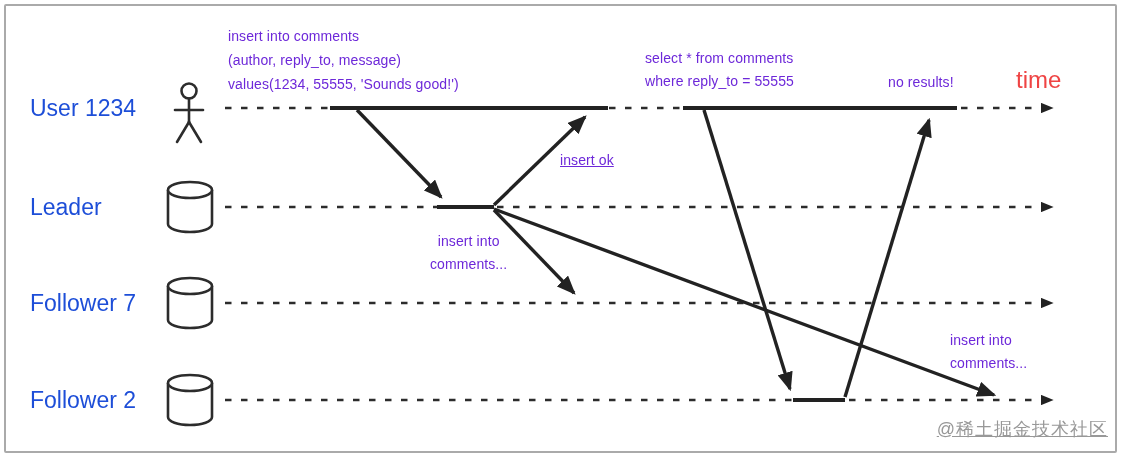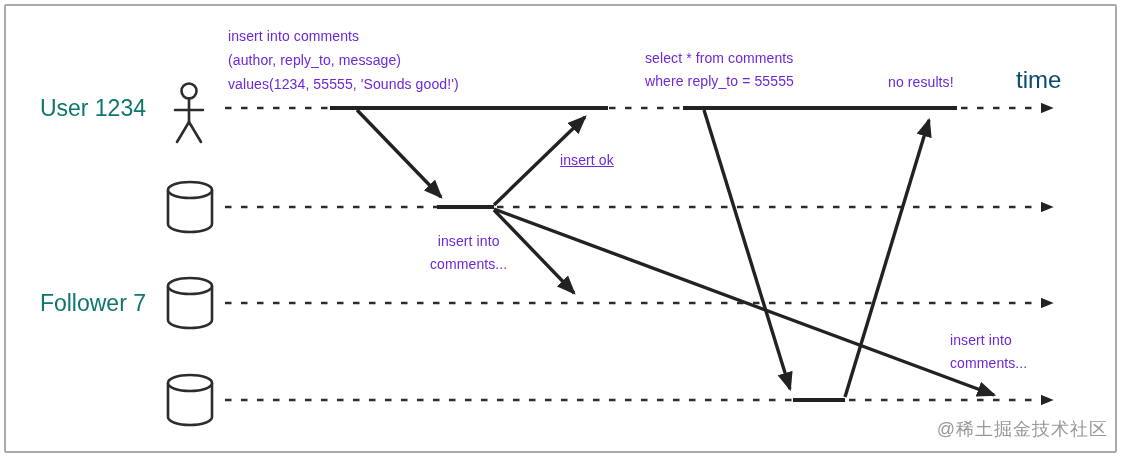--- a/index.html
+++ b/index.html
@@ -35,44 +35,44 @@
   .lbl {
     position: absolute;
     color: #6d28d9;
     font-size: 14px;
     line-height: 23px;
     white-space: pre-line;
     letter-spacing: 0.1px;
   }
   .actor-label {
     position: absolute;
-    left: 20px;
+    left: 30px;
     width: 126px;
-    text-align: right;
-    color: #0f766e;
+    color: #1d4ed8;
     font-size: 23px;
     line-height: 28px;
     white-space: nowrap;
   }
   .time-label {
     position: absolute;
     left: 1016px;
     top: 67px;
-    color: #0c4a6e;
+    color: #ef4444;
     font-size: 24px;
     line-height: 26px;
   }
   .watermark {
     position: absolute;
     right: 14px;
     top: 416px;
     color: #989898;
     font-size: 18px;
     line-height: 26px;
     letter-spacing: 1px;
+    text-decoration: underline;
   }
 </style>
 </head>
 <body>
 
 <div class="stage">
 
   <svg class="diagram" width="1122" height="460" viewBox="0 0 1122 460">
     <defs>
       <marker id="ah" markerWidth="5.6" markerHeight="4.6" refX="4.9" refY="2.3" orient="auto">
@@ -121,21 +121,23 @@
         <ellipse cx="190" cy="286" rx="22" ry="8"></ellipse>
       </g>
       <g>
         <path d="M168,383 L168,417 A22,8 0 0 0 212,417 L212,383"></path>
         <ellipse cx="190" cy="383" rx="22" ry="8"></ellipse>
       </g>
     </g>
   </svg>
 
   <div class="actor-label" style="top:94px">User 1234</div>
+  <div class="actor-label" style="top:193px">Leader</div>
   <div class="actor-label" style="top:289px">Follower 7</div>
+  <div class="actor-label" style="top:386px">Follower 2</div>
 
   <div class="lbl" style="left:228px; top:24px; line-height:24px;">insert into comments
 (author, reply_to, message)
 values(1234, 55555, 'Sounds good!')</div>
 
   <div class="lbl" style="left:560px; top:149px;text-decoration:underline;">insert ok</div>
 
   <div class="lbl" style="left:430px; top:230px; text-align:center;">insert into
 comments...</div>
 

